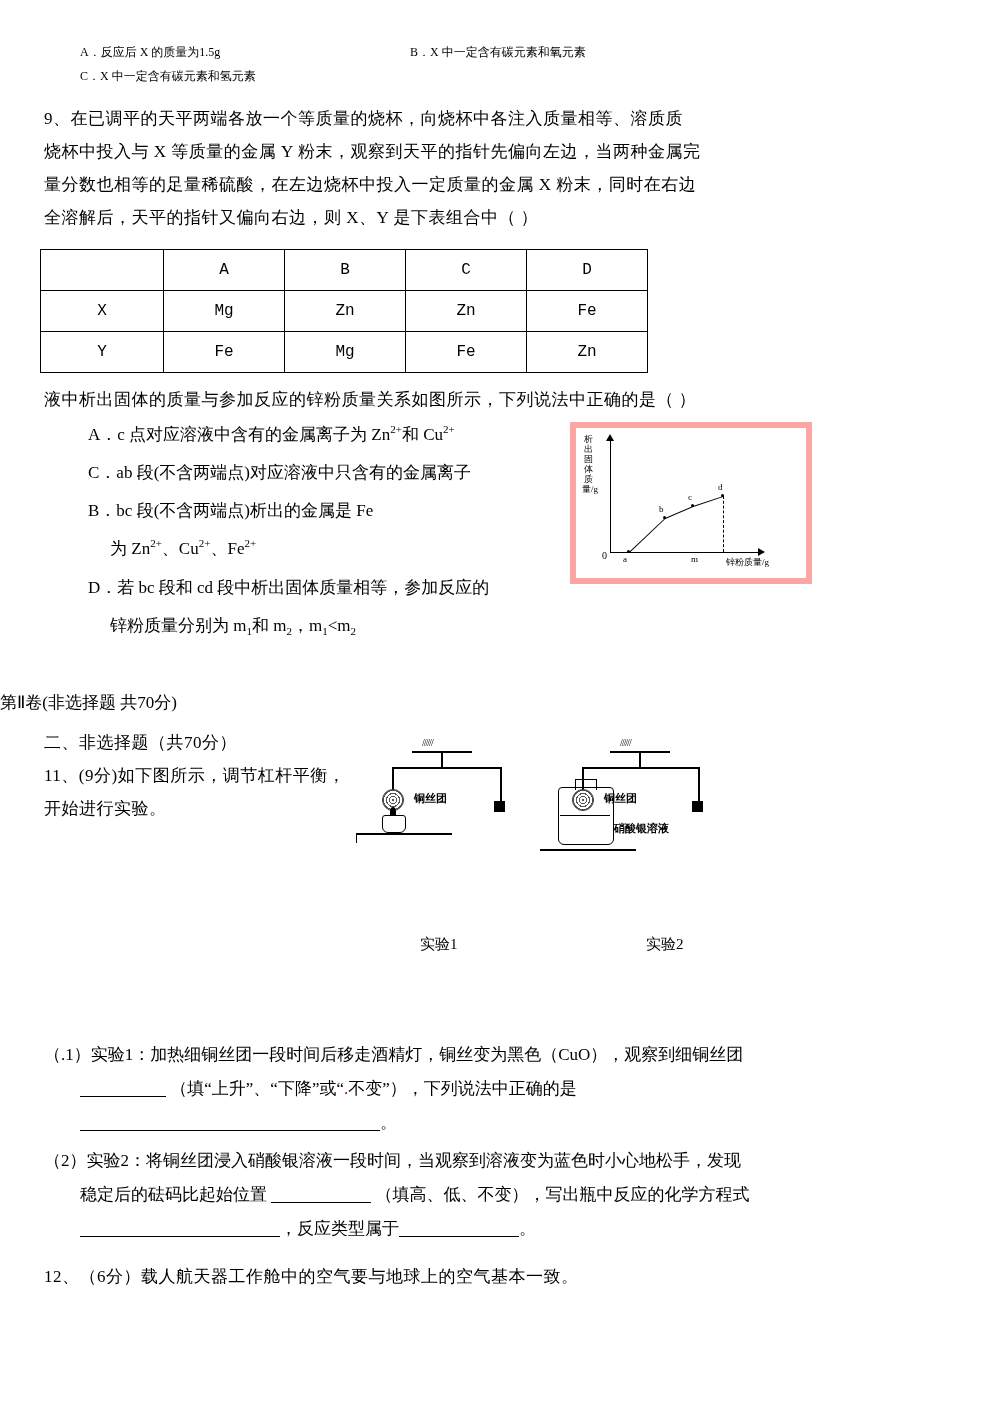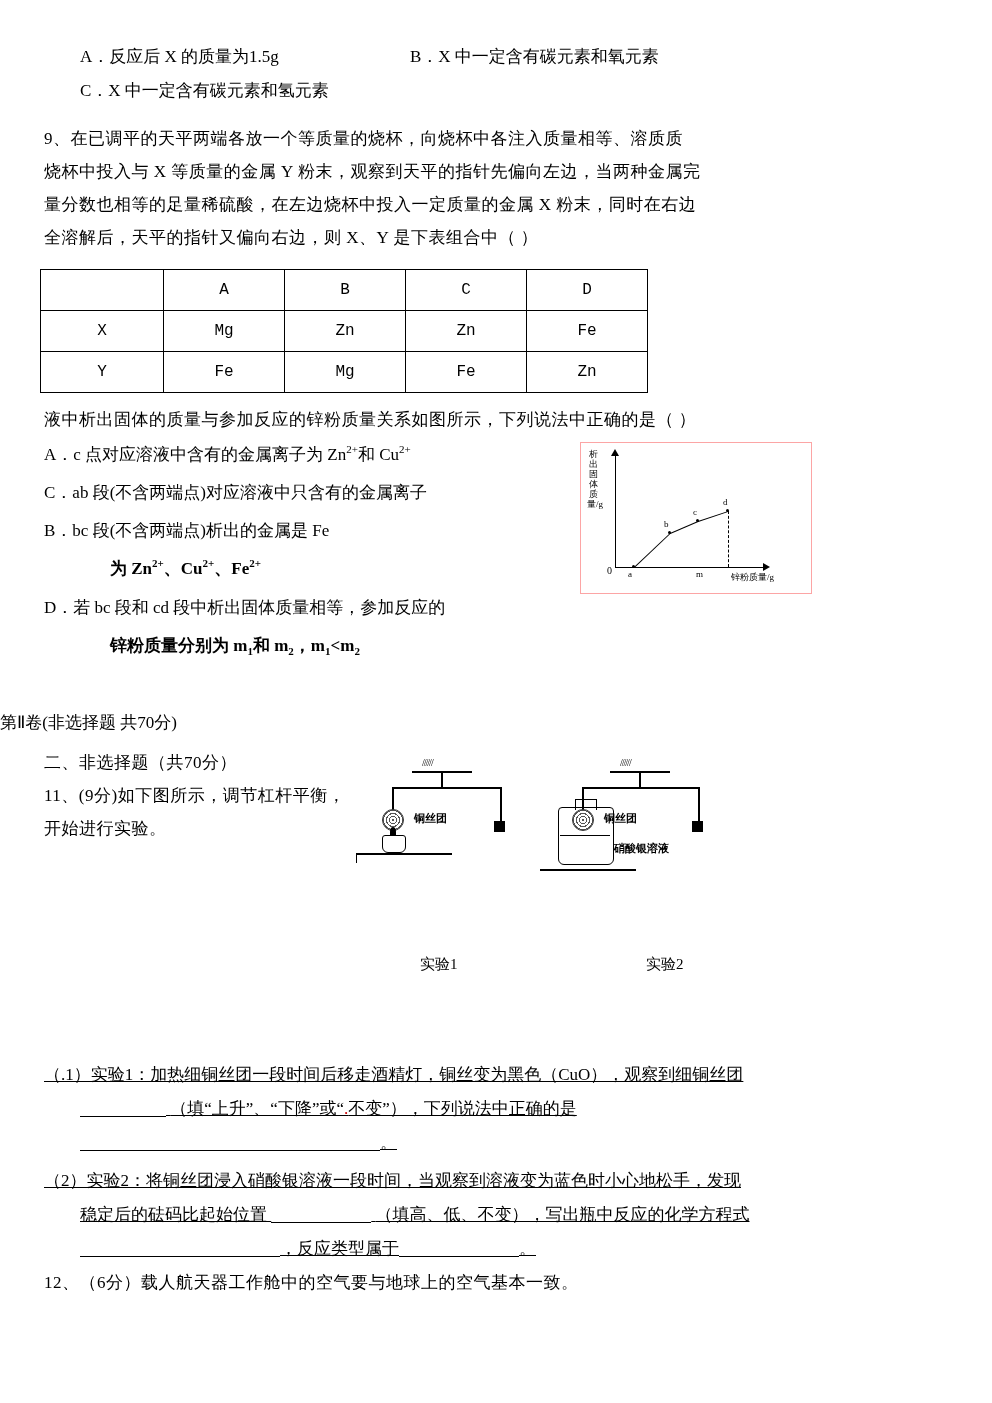--- a/index.html
+++ b/index.html
@@ -19,21 +19,21 @@
     box-sizing:border-box;
   }
   .q-line{
     font-size:17px;
     line-height:1.95;
     letter-spacing:0.5px;
   }
   .opts-row{
     display:flex;
     padding-left:80px;
-    font-size:17px;
+    font-size:12px;
     line-height:2.0;
   }
   .opt-1{ width:330px; }
   .block{ padding:0 48px 0 44px; }
 
   
   table.grid{
     border-collapse:collapse;
     margin:14px 0 10px 40px;
     width:608px;
@@ -46,36 +46,36 @@
     vertical-align:middle;
     font-family:"Liberation Mono", monospace;
     font-size:16px;
   }
   table.grid td.col0{ width:120px; }
 
   
   .q10wrap{ position:relative; }
   .q10-opts{ width:560px; }
   .q10-opt{
-    padding-left:44px;
+    padding-left:88px;
     font-size:17px;
     line-height:2.25;
   }
-  .q10-opt.sub{ padding-left:110px;font-weight:bold; }
+  .q10-opt.sub{ padding-left:110px; }
   sup{ font-size:11px; }
   sub{ font-size:11px; }
 
   
   .chart-fig{
     position:absolute;
     right:180px;
     top:6px;
     width:230px;
     height:150px;
-    border:1px solid #fca5a5;
+    border:6px solid #fca5a5;
   }
   .chart-inner{
     position:relative;
     width:100%;
     height:100%;
   }
   .ylab{
     position:absolute;
     left:6px;
     top:6px;
@@ -366,37 +366,37 @@
       <div style="position:absolute; left:205px; top:20px; width:20px; height:10px; border:1.5px solid #000; border-bottom:none;"></div>
       <div style="position:absolute; left:190px; top:56px; width:50px; height:26px; background:#fff; border-top:1px solid #000;"></div>
       <div class="lbl" style="left:244px; top:62px;">硝酸银溶液</div>
       <div class="table-surface" style="left:170px; top:90px; width:96px;"></div>
 
       <div class="exp-caption" style="left:50px; top:176px;">实验1</div>
       <div class="exp-caption" style="left:276px; top:176px;">实验2</div>
     </div>
   </div>
 
-  <div class="block" style="margin-top:212px;text-decoration:underline;">
+  <div class="block" style="margin-top:212px;">
     <div class="note-line">（.1）实验1：加热细铜丝团一段时间后移走酒精灯，铜丝变为黑色（CuO），观察到细铜丝团</div>
     <div class="note-line" style="padding-left:36px;">
       <span class="blank" style="width:86px;"></span>
       <span>（填“上升”、“下降”或“</span><span class="dotred">.</span><span>不变”），下列说法中正确的是</span>
     </div>
     <div class="note-line" style="padding-left:36px;">
       <span class="blank" style="width:300px;"></span><span>。</span>
     </div>
     <div class="note-line" style="margin-top:4px;">（2）实验2：将铜丝团浸入硝酸银溶液一段时间，当观察到溶液变为蓝色时小心地松手，发现</div>
     <div class="note-line" style="padding-left:36px;">
       <span>稳定后的砝码比起始位置</span>
       <span class="blank" style="width:100px;"></span>
       <span>（填高、低、不变），写出瓶中反应的化学方程式</span>
     </div>
     <div class="note-line" style="padding-left:36px;">
       <span class="blank" style="width:200px;"></span><span>，反应类型属于</span><span class="blank" style="width:120px;"></span><span>。</span>
     </div>
   </div>
 
-  <div class="block" style="">
+  <div class="block" style="margin-top:14px;">
     <div class="q-line" style="padding-left:0;">12、（6分）载人航天器工作舱中的空气要与地球上的空气基本一致。</div>
   </div>
 
 </div>
 
 </body></html>

